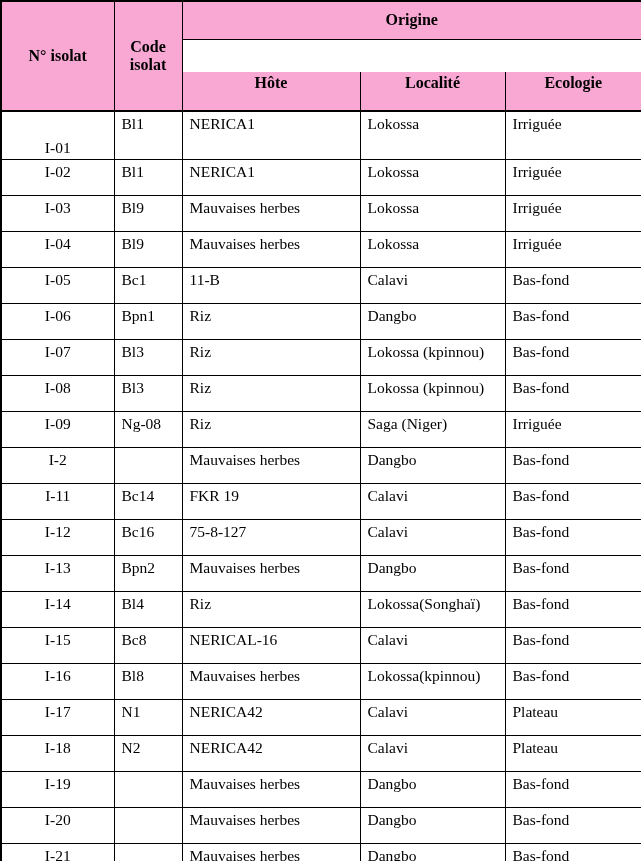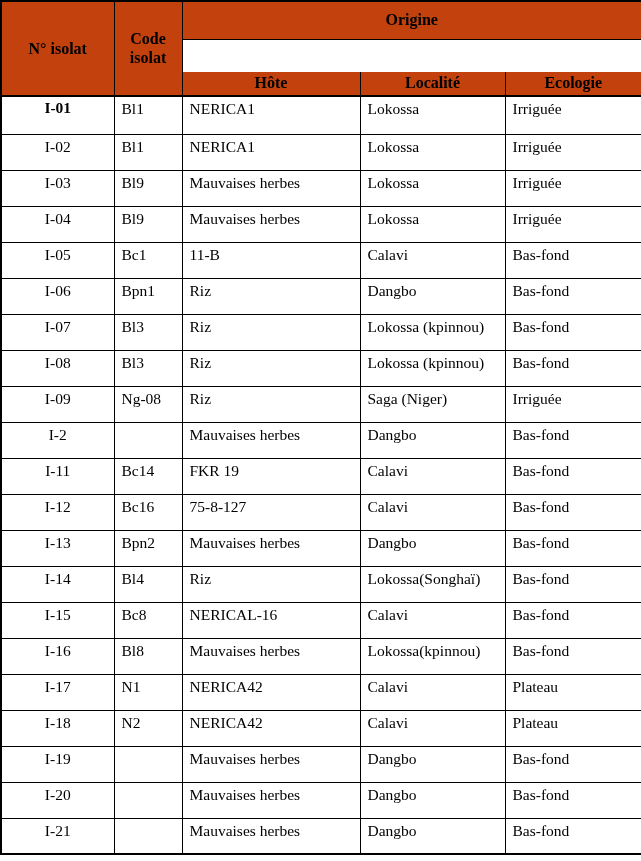--- a/index.html
+++ b/index.html
@@ -32,21 +32,21 @@
   col.c-hote { width: 178px; }
   col.c-loc  { width: 145px; }
   col.c-eco  { width: 137px; }
 
   
   thead th {
     font-weight: bold;
     font-size: 16px;
     color: #000000;
     padding: 2px 4px;
-    background: #c2410c;
+    background: #f9a8d4;
   }
   th.h-span {                       
     border: 1px solid #000000;
     border-bottom: 2px solid #000000;
     vertical-align: middle;
     text-align: center;
   }
   tr.h-origine-row { height: 38px; }
   th.h-origine {
     border: 1px solid #000000;
@@ -60,35 +60,35 @@
     padding: 0;
   }
   tr.h-sub-row { height: 24px; }
   th.h-sub {
     border-left: 1px solid #000000;
     border-right: 1px solid #000000;
     border-top: 0;
     border-bottom: 2px solid #000000;
     text-align: center;
     vertical-align: bottom;
-    padding-bottom: 3px;
+    padding-bottom: 18px;
   }
 
   
   tbody tr { height: 36px; }
   tbody td {
     border: 1px solid #000000;
     vertical-align: top;
     padding: 3px 7px 2px 7px;
     overflow: hidden;
     white-space: nowrap;
   }
   tbody td.cell-num { text-align: center; padding-left: 2px; padding-right: 2px; }
   tbody tr:first-child { height: 38px; }
-  tbody tr:first-child td.cell-num { padding-top: 2px; font-weight: bold; } 
+  tbody tr:first-child td.cell-num { padding-top: 27px; } 
 </style>
 </head>
 <body>
 
 <div class="page">
   <table class="isolates">
     <colgroup>
       <col class="c-num">
       <col class="c-code">
       <col class="c-hote">

